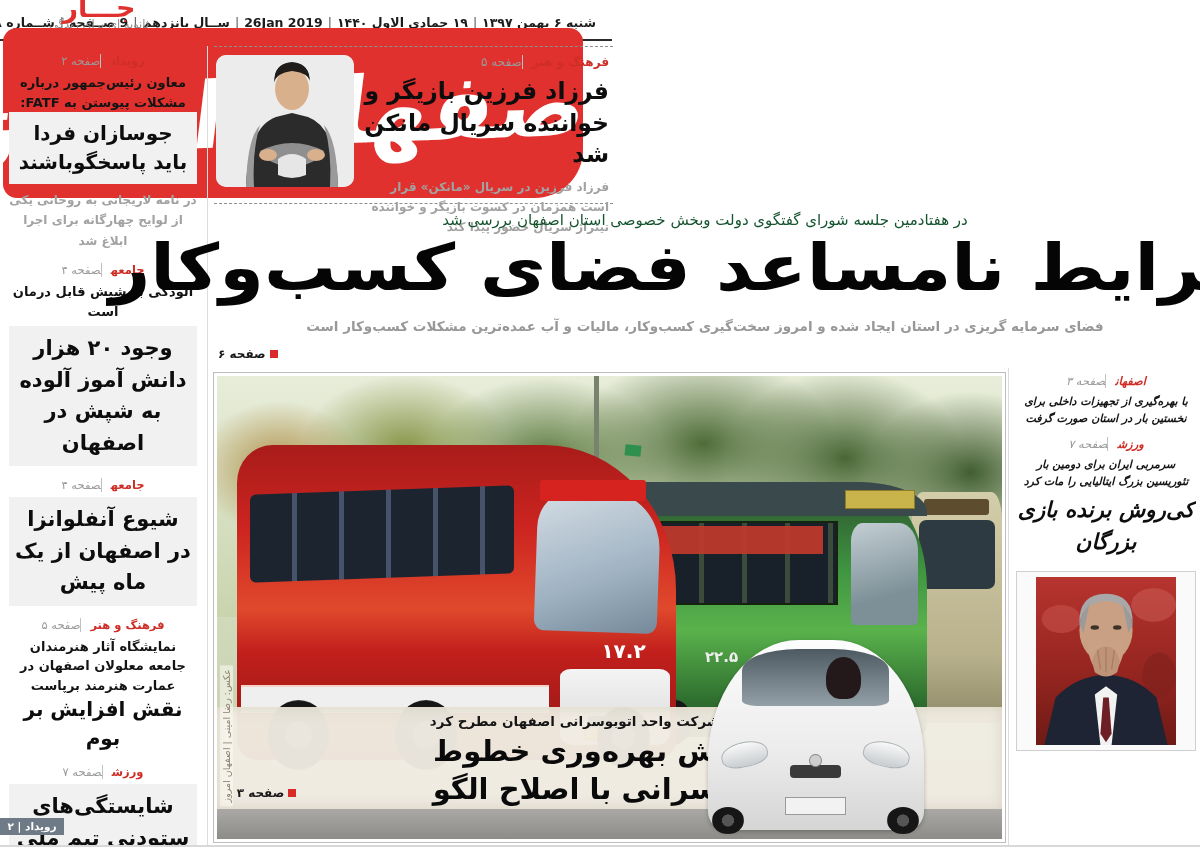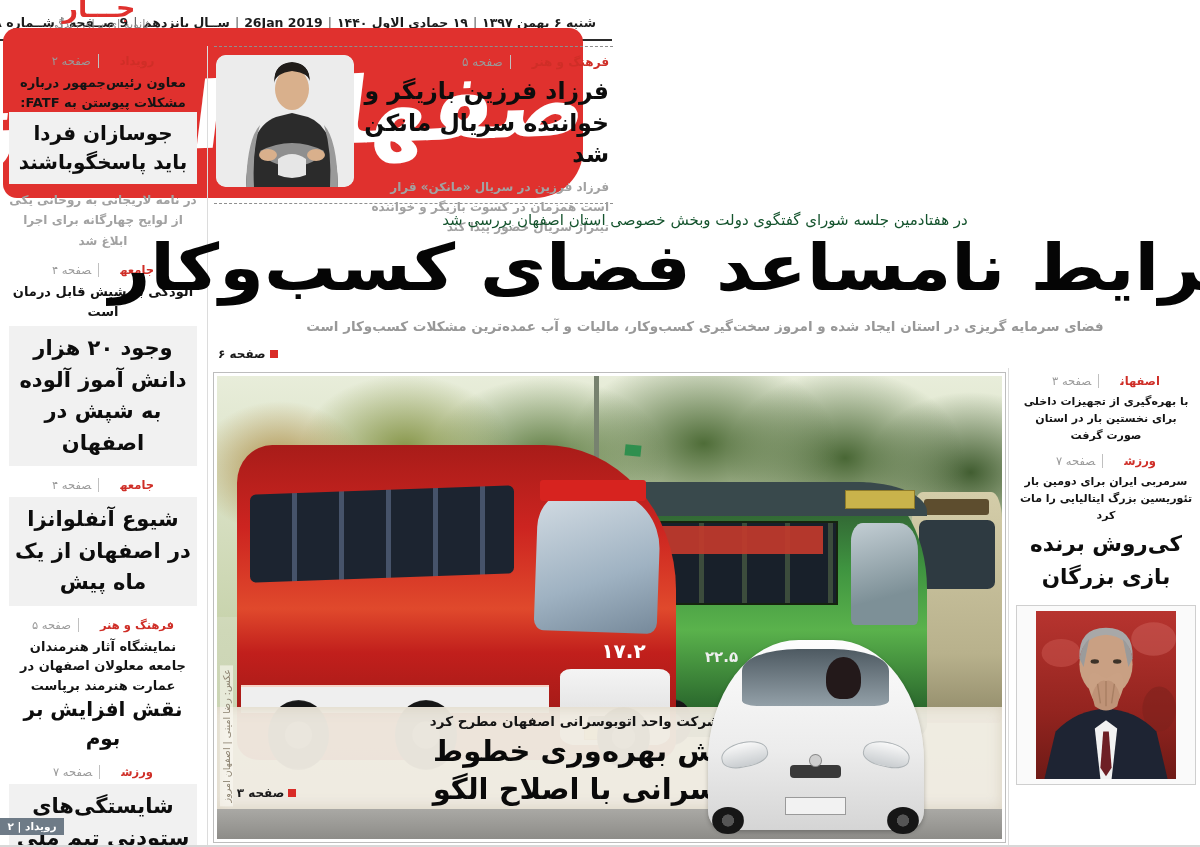--- a/index.html
+++ b/index.html
@@ -21,21 +21,21 @@
 
   .logo-box{position:absolute;top:28px;left:3px;width:580px;height:170px;background:#e0312e;
             border-radius:14px 14px 48px 14px;overflow:hidden;}
   .logo-text{position:absolute;inset:0;display:flex;align-items:center;justify-content:center;
              color:#fff;font-size:92px;font-weight:bold;transform:skewX(-9deg) rotate(-2deg);
              white-space:nowrap;}
 
   
   .kicker{font-size:11.5px;line-height:14px;}
   .kicker .sec{color:#cf2e27;font-weight:bold;}
-  .kicker .pg{color:#9a9a9a;margin-right:21px;padding-right:7px;border-right:1px solid #c0c0c0;}
+  .kicker .pg{color:#9a9a9a;margin-right:9px;border-right:1px solid #c0c0c0;}
   .subhead{font-weight:bold;font-size:13px;line-height:1.5;color:#141414;margin-top:5px;}
   .hl{font-weight:bold;color:#0d0d0d;}
   .hl-block{background:#f1f1f1;padding:7px 4px;}
   .lead{color:#a2a2a2;font-size:12px;line-height:1.7;font-weight:bold;margin-top:6px;}
 
   
   .left-col{position:absolute;top:46px;left:0;width:206px;padding:0 9px;text-align:center;height:800px;overflow:hidden;}
   .left-col .sect{margin-top:12px;}
   .left-col .sect:first-child{margin-top:8px;}
   .lc-hl1{font-size:20px;line-height:1.45;}
@@ -147,21 +147,21 @@
   .cb-inner{position:absolute;right:22%;left:22%;top:6%;text-align:center;}
   .cb-kicker{font-size:13.5px;font-weight:bold;color:#151515;}
   .cb-hl{font-size:29px;font-weight:bold;color:#0a0a0a;line-height:1.3;margin-top:4px;}
   .cb-ref{position:absolute;left:2.5%;bottom:9%;}
   .photo-credit{position:absolute;left:0.4%;bottom:7%;z-index:5;writing-mode:vertical-rl;
                 transform:rotate(180deg);font-size:9.5px;color:#8d8371;background:rgba(250,248,242,.6);
                 padding:4px 1px;letter-spacing:1px;}
 
   
   .right-col{position:absolute;top:368px;left:1016px;width:180px;text-align:center;height:477px;overflow:hidden;}
-  .right-col .sect{margin-top:10px;}
+  .right-col .sect{margin-top:10px;font-style:italic;}
   .right-col .sect:first-child{margin-top:6px;}
   .rc-subhead{font-weight:bold;font-size:11px;line-height:1.55;color:#141414;margin-top:5px;}
   .rc-hl{font-size:21.5px;font-weight:bold;line-height:1.5;margin-top:4px;color:#0d0d0d;}
   .coach-frame{margin-top:12px;border:1px solid #cfcfcf;background:#fafafa;padding:5px;height:180px;}
   .coach-frame svg{width:100%;height:100%;display:block;}
 </style>
 </head>
 <body>
 
 <div id="page">

